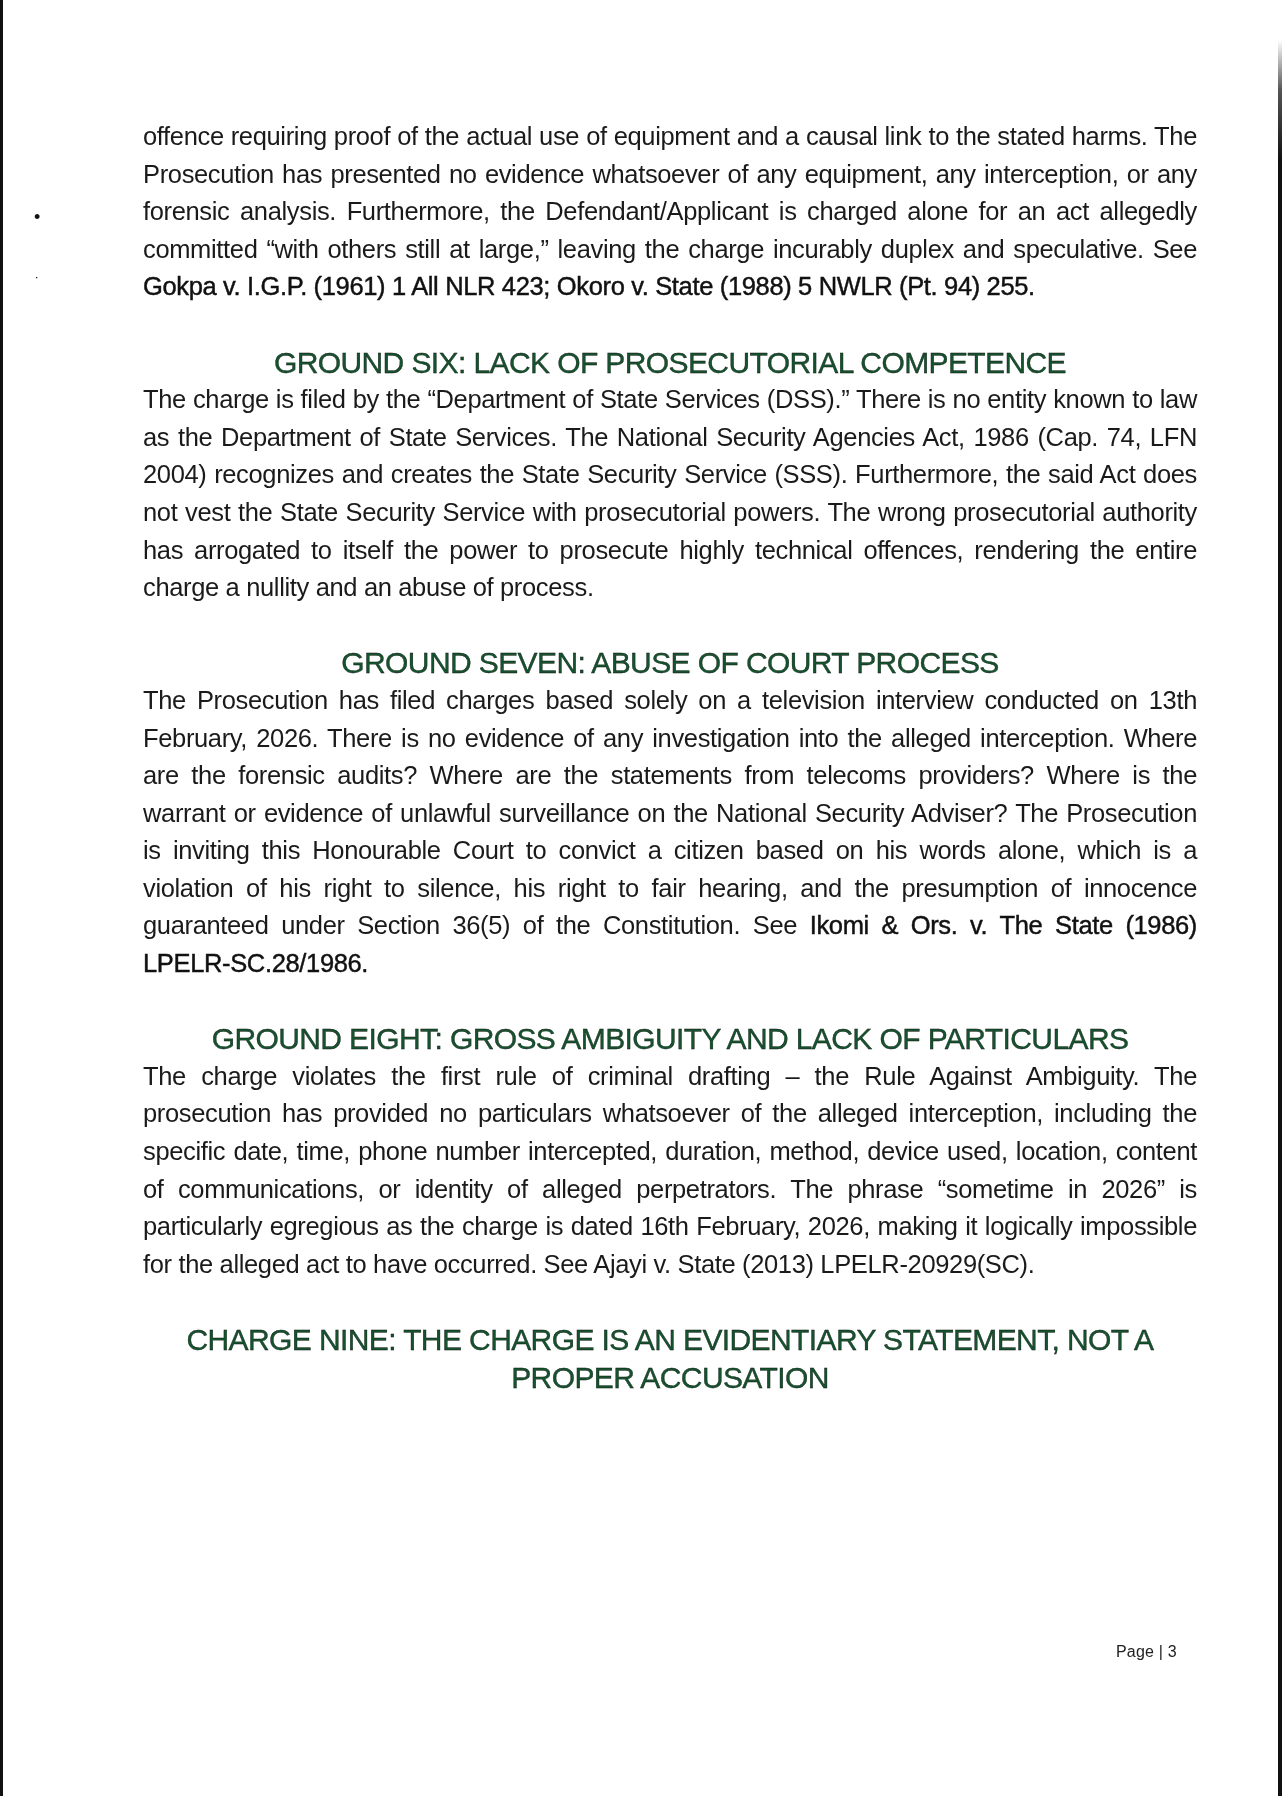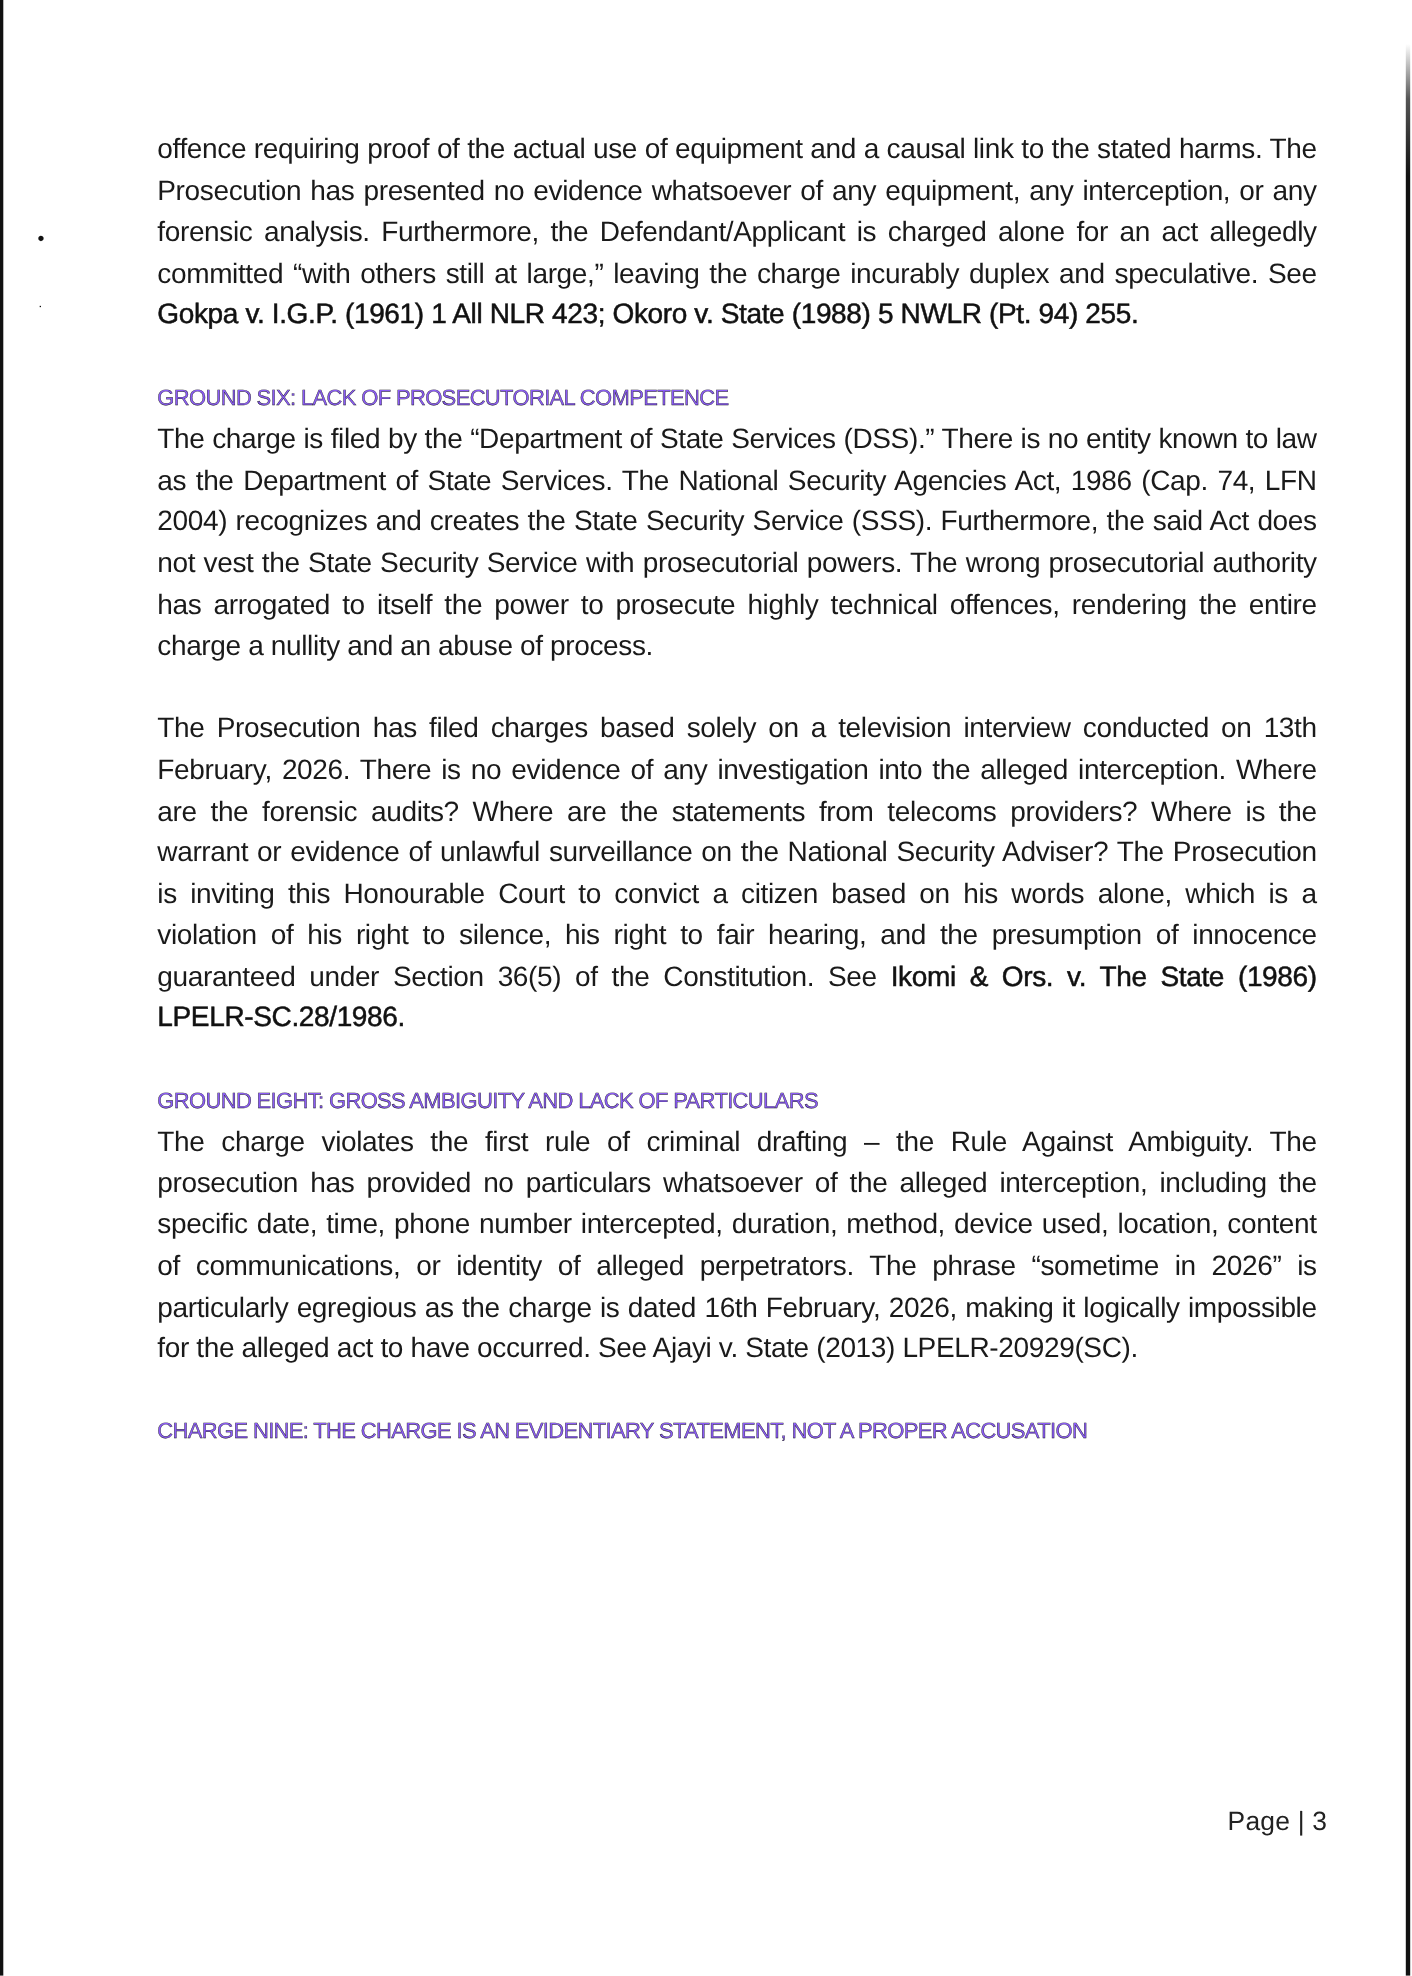--- a/index.html
+++ b/index.html
@@ -48,41 +48,42 @@
       line-height: 37.6px;
       text-align: justify;
       letter-spacing: -0.35px;
       word-spacing: 0px;
       margin: 0;
     }
     .para b, .heading {
       font-weight: bold;
     }
     .heading {
-      font-size: 20px;
+      font-size: 30px;
       line-height: 37.6px;
       letter-spacing: -0.6px;
       margin: 0;
       font-weight: normal;
-      color: #8b5cf6;
+      color: #14532d;
+      text-align: center;
       -webkit-text-stroke: 0.35px #111;
     }
     .gap {
       height: 37.6px;
     }
     .cite {
       font-weight: normal;
       -webkit-text-stroke: 0.45px #111;
       color: #111;
     }
     .footer {
       position: absolute;
       left: 1116px;
       top: 1643px;
-      font-size: 24px;
+      font-size: 16px;
       color: #222;
       letter-spacing: 0.2px;
     }
   </style>
 </head>
 <body>
 
 <div class="left-edge"></div>
 <div class="right-edge-top"></div>
 
@@ -96,20 +97,21 @@
   <div class="gap"></div>
 
   <section>
     <p class="heading">GROUND SIX: LACK OF PROSECUTORIAL COMPETENCE</p>
     <p class="para"><span>The charge is filed by the “Department of State Services (DSS).” There is no entity known to law as the Department of State Services. The National Security Agencies Act, 1986 (Cap. 74, LFN 2004) recognizes and creates the State Security Service (SSS). Furthermore, the said Act does not vest the State Security Service with prosecutorial powers. The wrong prosecutorial authority has arrogated to itself the power to prosecute highly technical offences, rendering the entire charge a nullity and an abuse of process.</span></p>
   </section>
 
   <div class="gap"></div>
 
   <section>
+    <p class="heading">GROUND SEVEN: ABUSE OF COURT PROCESS</p>
     <p class="para"><span>The Prosecution has filed charges based solely on a television interview conducted on 13th February, 2026. There is no evidence of any investigation into the alleged interception. Where are the forensic audits? Where are the statements from telecoms providers? Where is the warrant or evidence of unlawful surveillance on the National Security Adviser? The Prosecution is inviting this Honourable Court to convict a citizen based on his words alone, which is a violation of his right to silence, his right to fair hearing, and the presumption of innocence guaranteed under Section 36(5) of the Constitution. See </span><span class="cite">Ikomi &amp; Ors. v. The State (1986) LPELR-SC.28/1986.</span></p>
   </section>
 
   <div class="gap"></div>
 
   <section>
     <p class="heading">GROUND EIGHT: GROSS AMBIGUITY AND LACK OF PARTICULARS</p>
     <p class="para"><span>The charge violates the first rule of criminal drafting – the Rule Against Ambiguity. The prosecution has provided no particulars whatsoever of the alleged interception, including the specific date, time, phone number intercepted, duration, method, device used, location, content of communications, or identity of alleged perpetrators. The phrase “sometime in 2026” is particularly egregious as the charge is dated 16th February, 2026, making it logically impossible for the alleged act to have occurred. See Ajayi v. State (2013) LPELR-20929(SC).</span></p>
   </section>
 

